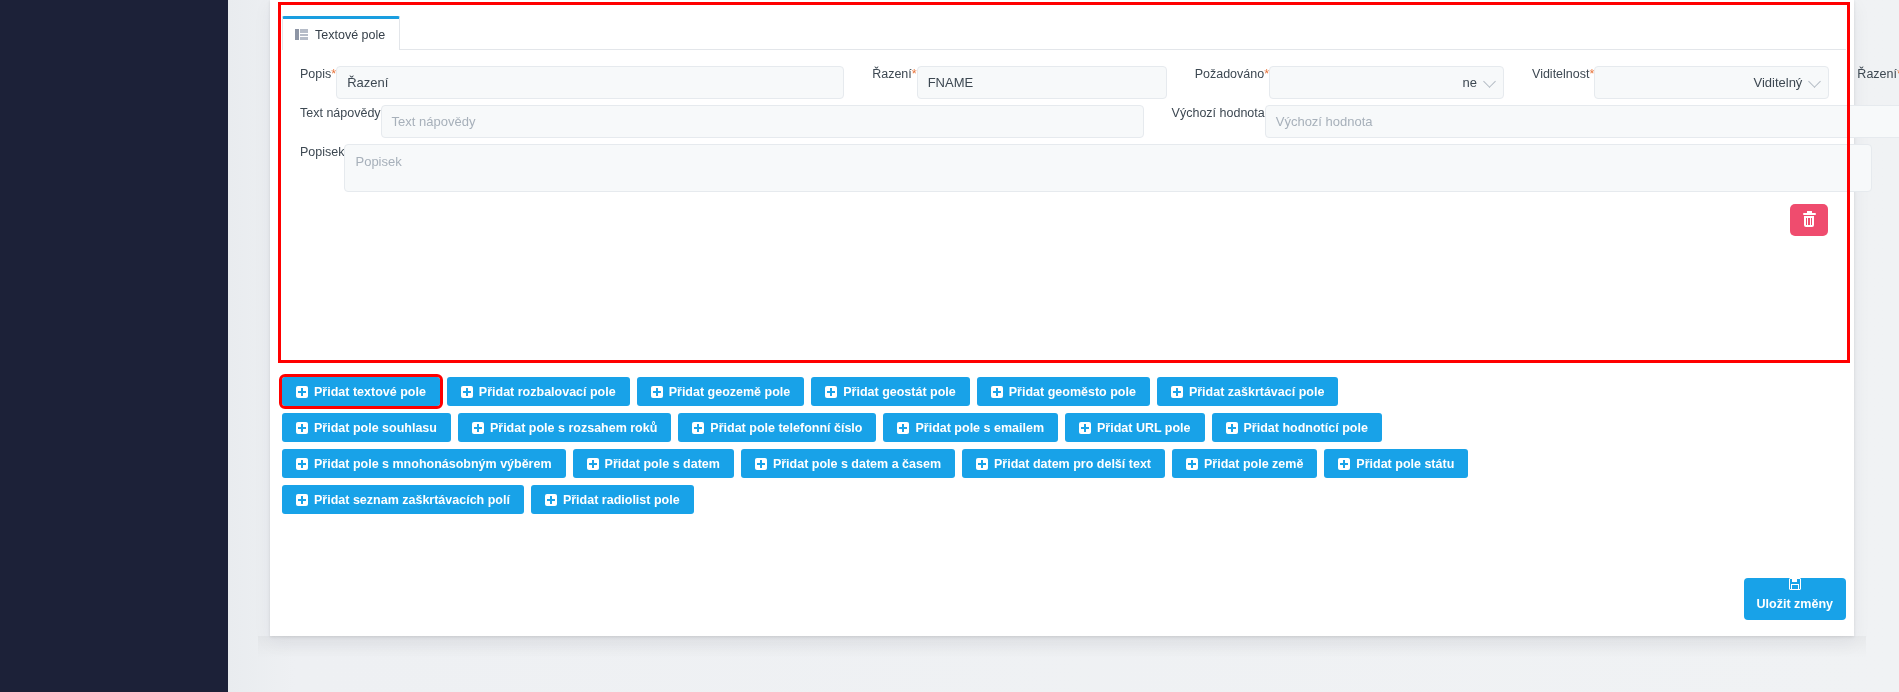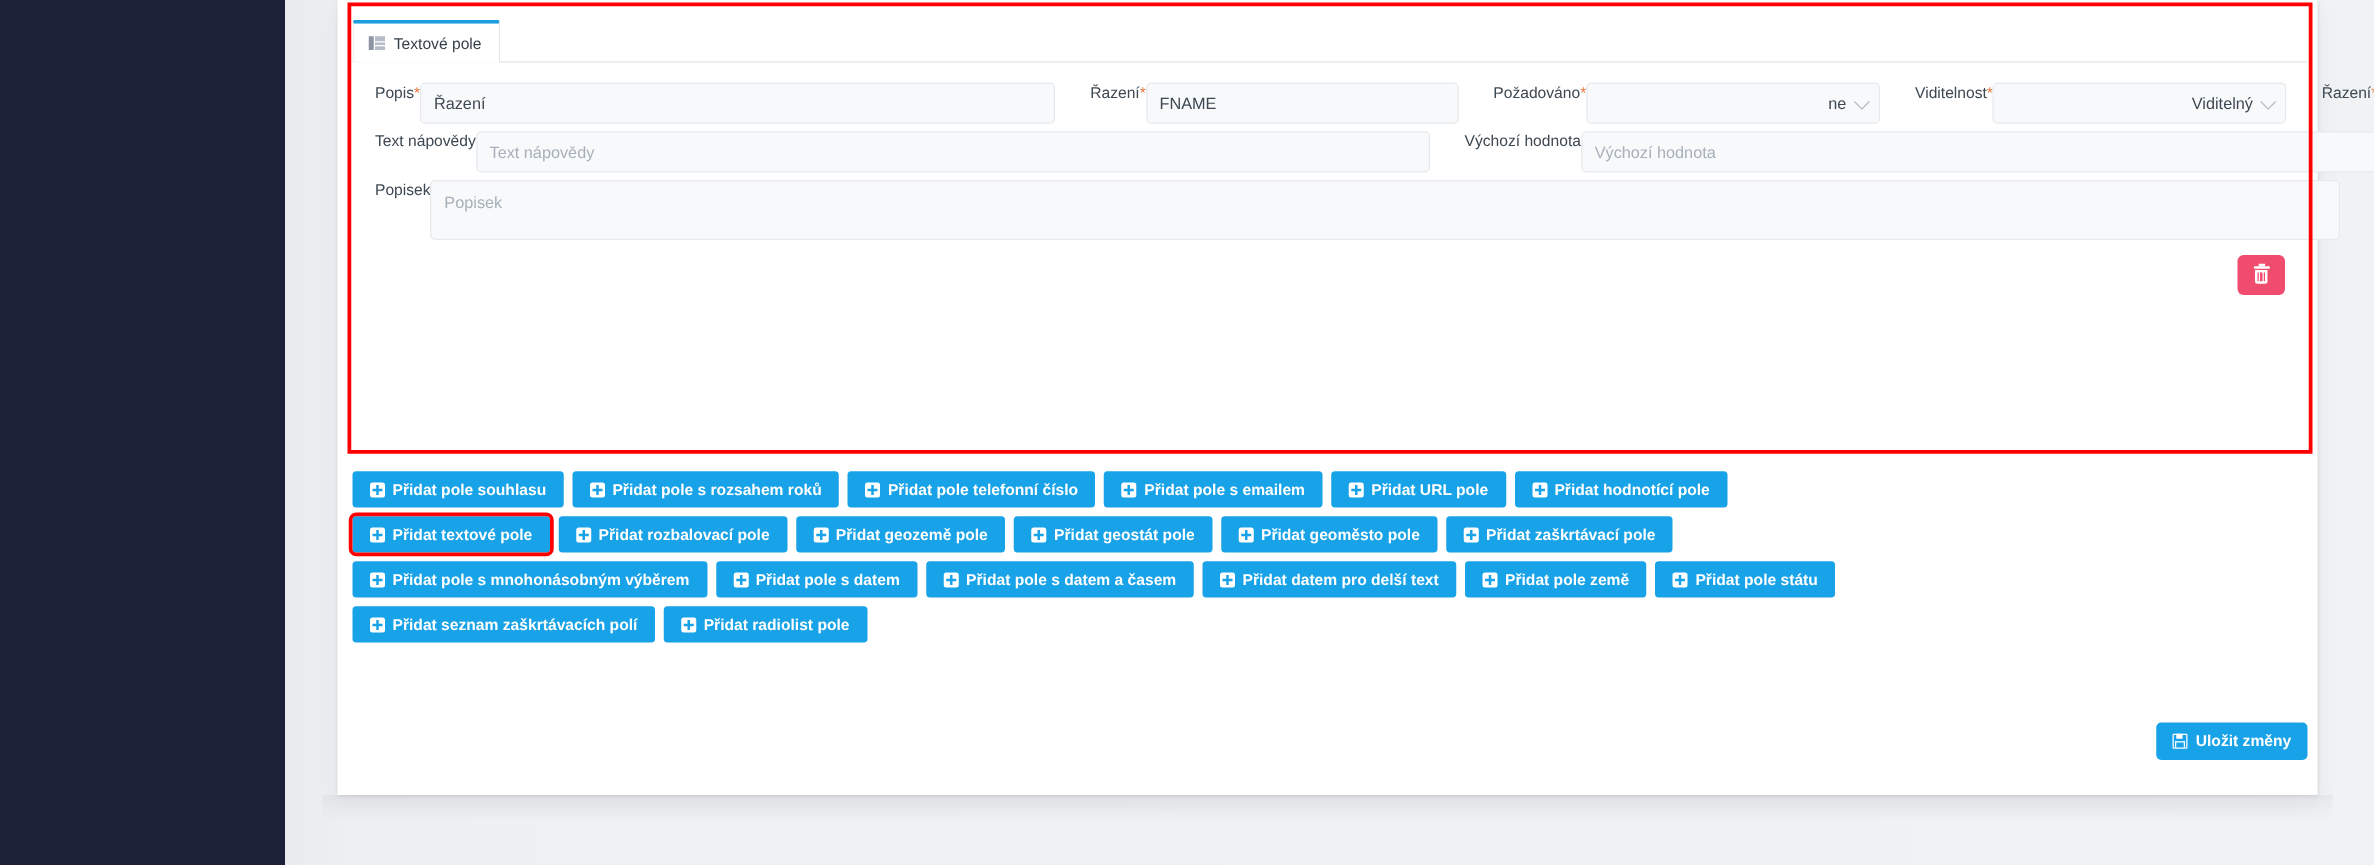--- a/index.html
+++ b/index.html
@@ -143,24 +143,25 @@
   }
   .plus:before { left:5px; top:2px; width:2px; height:8px; }
   .plus:after  { left:2px; top:5px; width:8px; height:2px; }
 
   
   #saverow {
     position:absolute; left:282px; top:578px; width:1564px;
     display:flex; justify-content:flex-end;
   }
   .btn-save {
-    height:30px; background:#18a2e8; color:#fff; border:none;
+    height:42px; background:#18a2e8; color:#fff; border:none;
     border-radius:4px; font-size:12.5px; font-weight:bold;
     display:flex; align-items:center; gap:7px; padding:0 13px; cursor:pointer;
     font-family:"Liberation Sans", sans-serif;
+    flex-direction:column;
   }
   .floppy { position:relative; width:12px; height:12px; border:1.6px solid #fff; border-radius:1px; flex:0 0 auto;}
   .floppy:before{content:"";position:absolute;left:2px;top:-1px;width:5px;height:4px;background:#fff;}
   .floppy:after{content:"";position:absolute;left:1.5px;bottom:0;width:6px;height:4px;border:1.4px solid #fff;border-bottom:none;}
 </style>
 </head>
 <body>
 
 <div id="screen">
 
@@ -269,20 +270,46 @@
         </span>
       </button>
     </div>
 
   </div>
 
   <div id="field-highlight"></div>
 
   <div id="addwrap">
       <div class="btnrow">
+        <button class="btn-add sel-hl">
+          <span class="plus"></span>
+          <span>Přidat textové pole</span>
+        </button>
+        <button class="btn-add">
+          <span class="plus"></span>
+          <span>Přidat rozbalovací pole</span>
+        </button>
+        <button class="btn-add">
+          <span class="plus"></span>
+          <span>Přidat geozemě pole</span>
+        </button>
+        <button class="btn-add">
+          <span class="plus"></span>
+          <span>Přidat geostát pole</span>
+        </button>
+        <button class="btn-add">
+          <span class="plus"></span>
+          <span>Přidat geoměsto pole</span>
+        </button>
+        <button class="btn-add">
+          <span class="plus"></span>
+          <span>Přidat zaškrtávací pole</span>
+        </button>
+      </div>
+      <div class="btnrow">
         <button class="btn-add">
           <span class="plus"></span>
           <span>Přidat pole souhlasu</span>
         </button>
         <button class="btn-add">
           <span class="plus"></span>
           <span>Přidat pole s rozsahem roků</span>
         </button>
         <button class="btn-add">
           <span class="plus"></span>
@@ -292,46 +319,20 @@
           <span class="plus"></span>
           <span>Přidat pole s emailem</span>
         </button>
         <button class="btn-add">
           <span class="plus"></span>
           <span>Přidat URL pole</span>
         </button>
         <button class="btn-add">
           <span class="plus"></span>
           <span>Přidat hodnotící pole</span>
-        </button>
-      </div>
-      <div class="btnrow">
-        <button class="btn-add sel-hl">
-          <span class="plus"></span>
-          <span>Přidat textové pole</span>
-        </button>
-        <button class="btn-add">
-          <span class="plus"></span>
-          <span>Přidat rozbalovací pole</span>
-        </button>
-        <button class="btn-add">
-          <span class="plus"></span>
-          <span>Přidat geozemě pole</span>
-        </button>
-        <button class="btn-add">
-          <span class="plus"></span>
-          <span>Přidat geostát pole</span>
-        </button>
-        <button class="btn-add">
-          <span class="plus"></span>
-          <span>Přidat geoměsto pole</span>
-        </button>
-        <button class="btn-add">
-          <span class="plus"></span>
-          <span>Přidat zaškrtávací pole</span>
         </button>
       </div>
       <div class="btnrow">
         <button class="btn-add">
           <span class="plus"></span>
           <span>Přidat pole s mnohonásobným výběrem</span>
         </button>
         <button class="btn-add">
           <span class="plus"></span>
           <span>Přidat pole s datem</span>

